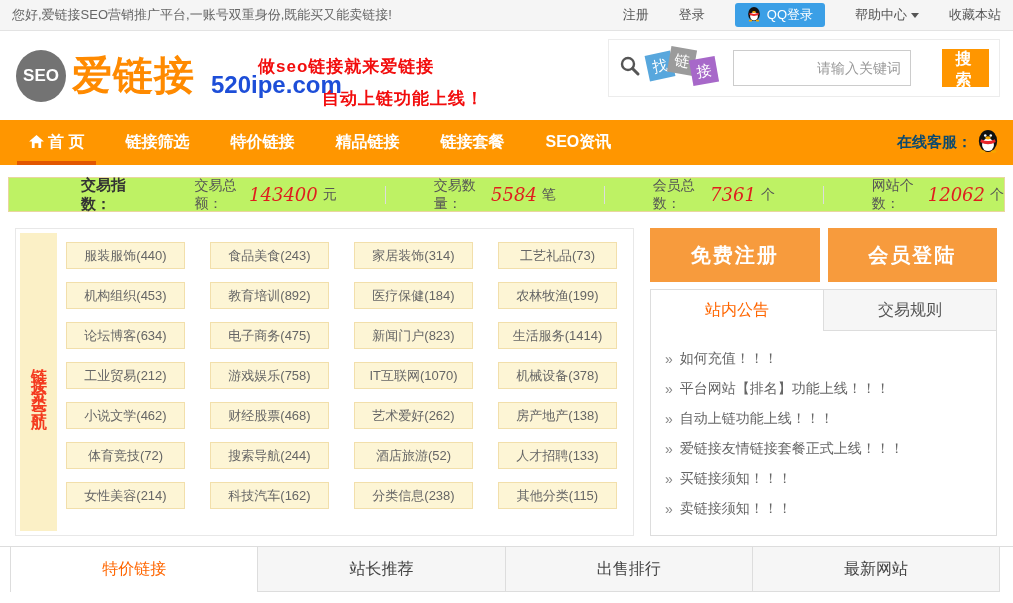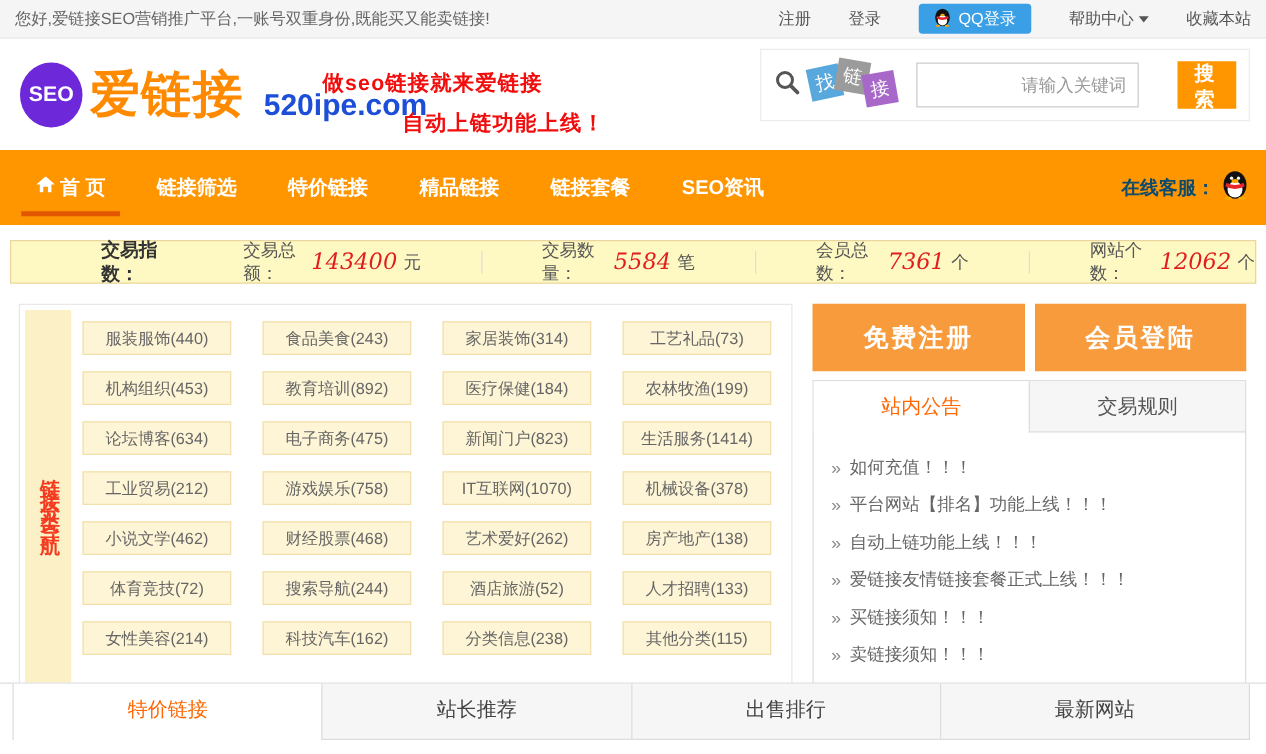--- a/index.html
+++ b/index.html
@@ -17,21 +17,21 @@
   .toplink { color:#555; cursor:pointer; display:flex; align-items:center; gap:4px; }
   .qq-btn {
     background:#3b9fe6; color:#fff; border:none; height:24px; padding:0 12px;
     border-radius:3px; font-size:13px; display:flex; align-items:center; gap:6px; cursor:pointer;
   }
   .caret { width:0; height:0; border-left:4px solid transparent; border-right:4px solid transparent; border-top:5px solid #555; display:inline-block; }
   
   .header { height:89px; position:relative; background:#fff; }
   .logo { position:absolute; left:16px; top:17px; display:flex; align-items:center; cursor:pointer; }
   .logo-circle {
-    width:50px; height:52px; border-radius:50%; background:#6d28d9; color:#fff;
+    width:50px; height:52px; border-radius:50%; background:#737373; color:#fff;
     font-weight:bold; font-size:17px; display:flex; align-items:center; justify-content:center;
   }
   .logo-name { font-size:40px; font-weight:bold; color:#ff8a00; margin-left:6px; letter-spacing:1px; }
   .logo-domain { font-size:24px; color:#1d4ed8; margin-left:16px; font-weight:bold; align-self:flex-end; padding-bottom:4px; }
   .slogan { position:absolute; left:258px; top:24px; color:#f20d0d; font-size:17px; font-weight:bold; letter-spacing:1px; }
   .slogan-line2 { margin-top:9px; padding-left:64px; }
   .searchbox {
     position:absolute; right:13px; top:8px; width:392px; height:58px;
     border:1px solid #ececec; display:flex; align-items:center; padding:0 10px; background:#fff;
   }
@@ -43,30 +43,30 @@
   .search-input {
     margin-left:16px; width:178px; height:36px; border:1px solid #ccc;
     padding:0 9px; font-size:14px; color:#333; outline:none;text-align:right;
   }
   .search-input::placeholder { color:#999; }
   .search-btn {
     width:66px; height:38px; background:#ff9600; color:#fff; border:none;
     font-size:16px; font-weight:bold; cursor:pointer; letter-spacing:4px;margin-left:31px;
   }
   
-  .nav { height:60px; background:#ff9600; display:flex; align-items:center; padding:0 14px; }
+  .nav { height:45px; background:#ff9600; display:flex; align-items:center; padding:0 14px; }
   .nav-item {
     color:#fff; font-weight:bold; font-size:16px; padding:0 15px; height:45px;
     display:flex; align-items:center; gap:4px; position:relative; margin-right:11px; cursor:pointer;
   }
   .nav-item.active::after { content:""; position:absolute; left:3px; right:3px; bottom:0; height:4px; background:#e25600; }
   .nav-service { margin-left:auto; color:#0c4a6e; font-weight:bold; font-size:15px; display:flex; align-items:center; gap:5px; }
   
   .stats {
-    margin:12px 8px 0; height:35px; border:1px solid #e9d69f; background:#fef9c3;
+    margin:12px 8px 0; height:35px; border:1px solid #e9d69f; background:#bef264;
     display:flex; align-items:center; font-size:14px; color:#555;
   }
   .stats-title { font-weight:bold; color:#333; margin-left:72px; font-size:15px; }
   .stat { display:flex; align-items:center; margin-left:48px; }
   .stat-value { color:#e01e1e; font-style:italic; font-family:"DejaVu Serif",serif; font-size:18px; margin:0 5px; }
   .stat-sep { width:1px; height:18px; background:#ddd; margin-left:48px; }
   
   .main { position:relative; height:325px; }
   .catbox { position:absolute; left:15px; top:16px; width:619px; height:308px; border:1px solid #e8e8e8; background:#fff; }
   .catstrip {

